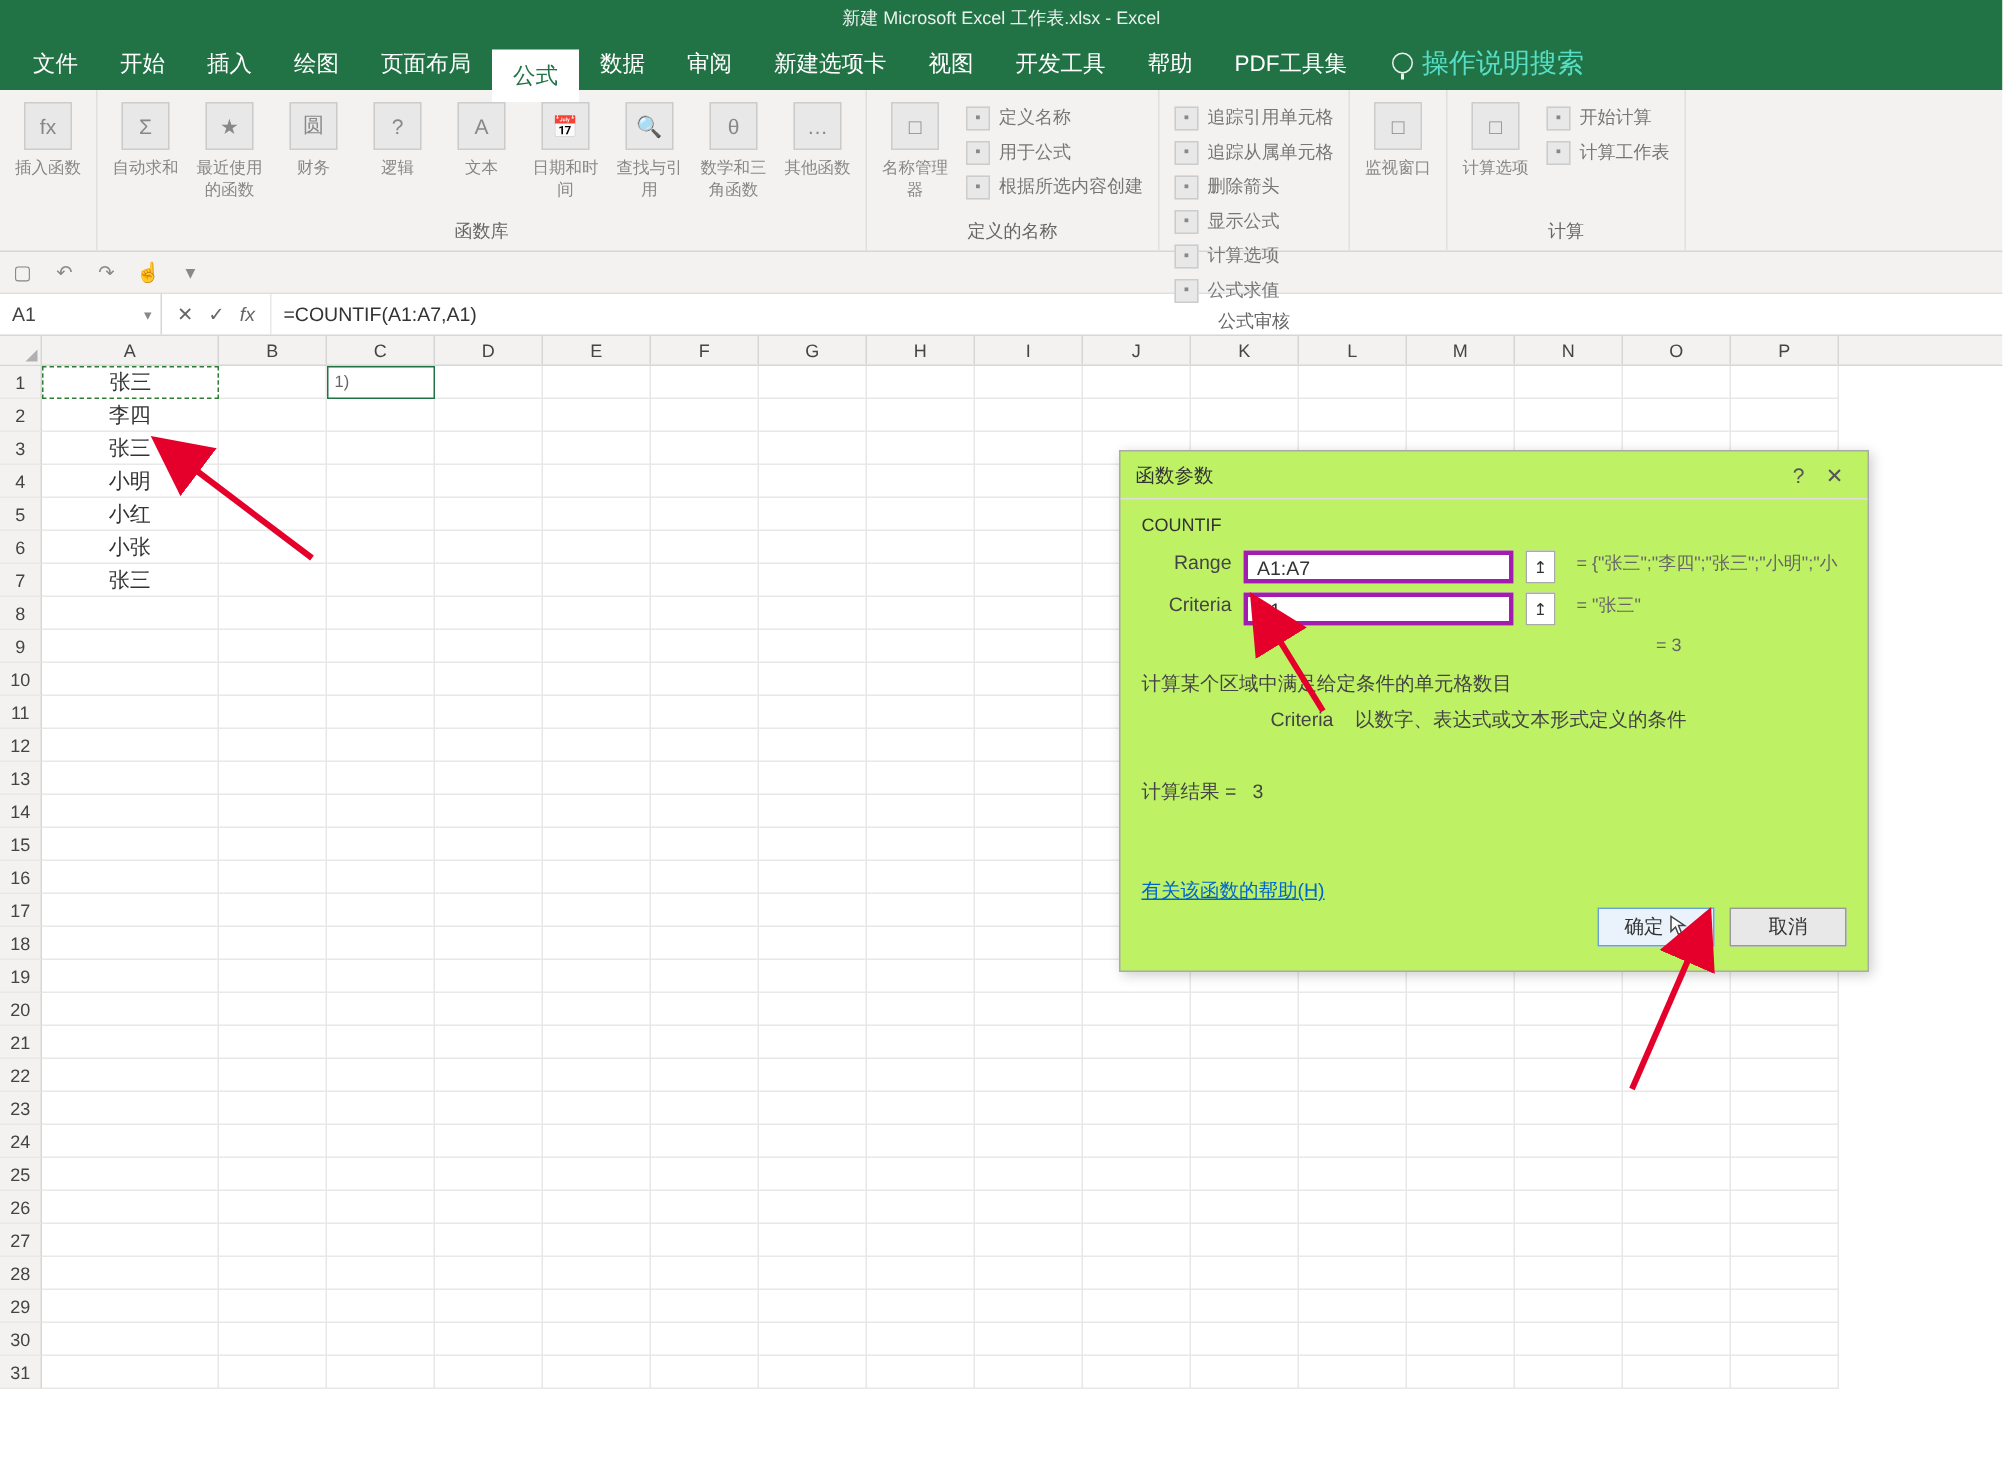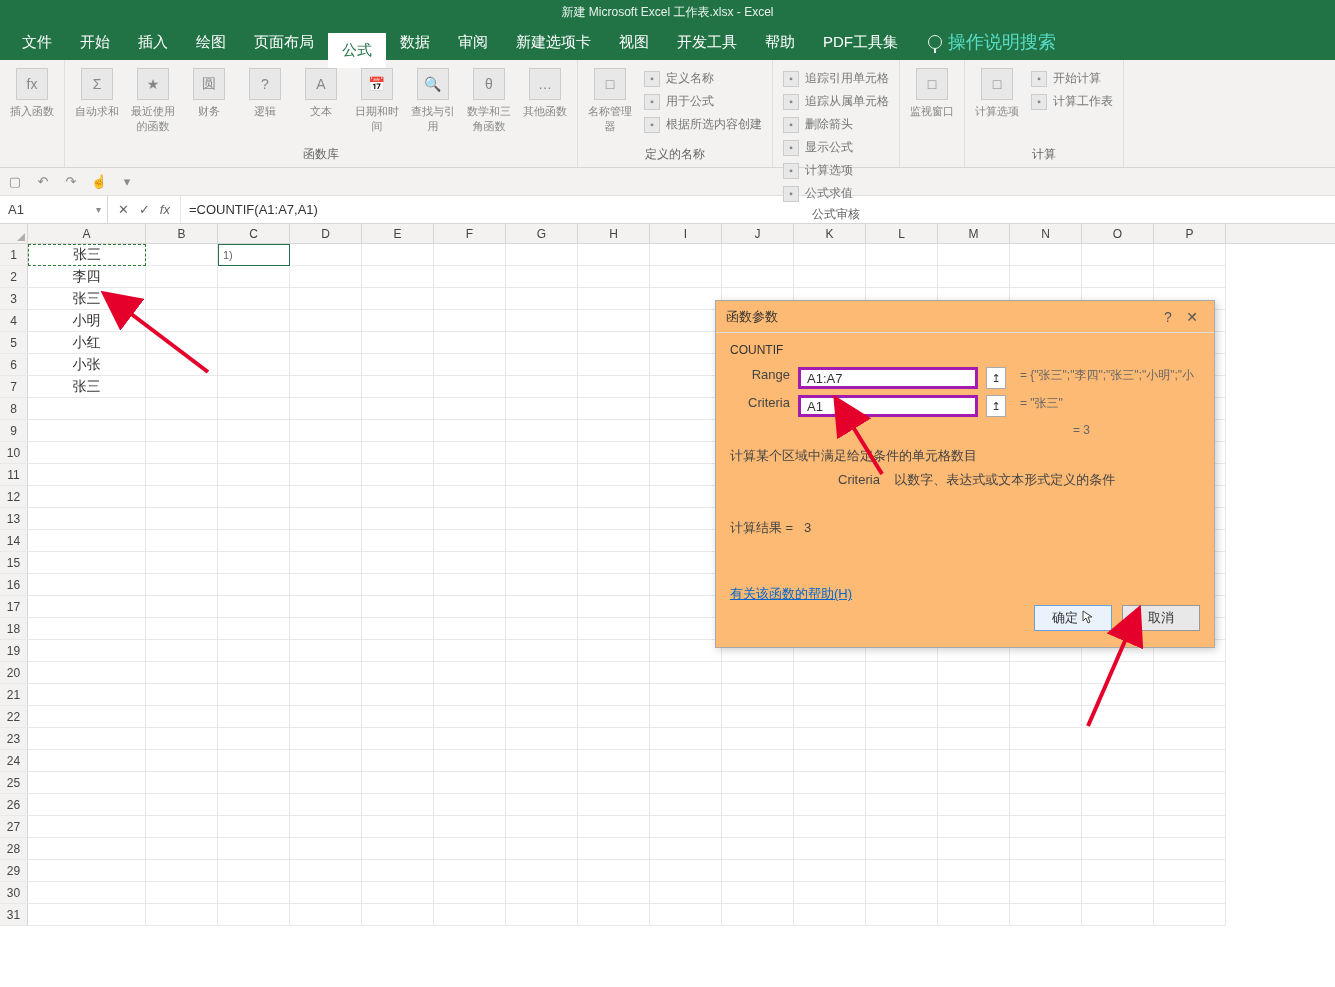--- a/index.html
+++ b/index.html
@@ -49,33 +49,33 @@
 .col-h.wide { width: 118px; }
 .rows { }
 .row { display: flex; height: 22px; }
 .row-h { width: 28px; background: #f3f2f1; border-right: 1px solid #d6d6d6; border-bottom: 1px solid #e8e8e8; font-size: 12px; color: #444; display: flex; align-items: center; justify-content: center; }
 .cell { width: 72px; border-right: 1px solid #e8e8e8; border-bottom: 1px solid #e8e8e8; font-size: 14px; color: #333; display: flex; align-items: center; justify-content: center; padding: 0 4px; }
 .cell.wide { width: 118px; }
 .cell.marching { border: 1px dashed #2e7d32; }
 .cell.edit { border: 1px solid #217346; font-size: 11px; color: #666; justify-content: flex-start; }
 
 
-.dialog { position: absolute; left: 715px; top: 300px; width: 500px; background: #fdba74; border: 1px solid #aaa; box-shadow: 2px 2px 8px rgba(0,0,0,0.2); font-size: 13px; color: #333; }
+.dialog { position: absolute; left: 746px; top: 300px; width: 500px; background: #bef264; border: 1px solid #aaa; box-shadow: 2px 2px 8px rgba(0,0,0,0.2); font-size: 13px; color: #333; }
 .dlg-title { height: 32px; display: flex; align-items: center; padding: 0 10px; border-bottom: 1px solid #ddd; }
 .dlg-title .spacer { flex: 1; }
 .dlg-title .help, .dlg-title .close { width: 24px; text-align: center; cursor: pointer; color: #555; font-size: 14px; }
 .dlg-body { padding: 10px 14px; }
 .dlg-fn { font-size: 12px; margin-bottom: 10px; color: #333; font-weight: 500; }
 .dlg-row { display: flex; margin: 6px 0; gap: 8px; }
 .dlg-row .lbl { width: 60px; text-align: right; color: #444; }
 .dlg-row .inp { width: 180px; height: 22px; border: 3px solid #a21caf; background: #fff; padding: 0 6px; font-size: 13px; display: flex; align-items: center; }
 .dlg-row .ref-btn { width: 20px; height: 22px; border: 1px solid #aaa; background: #fff; display: flex; align-items: center; justify-content: center; cursor: pointer; font-size: 11px; }
 .dlg-row .eq { color: #666; font-size: 12px; margin-left: 6px; }
 .dlg-desc { margin: 10px 0 6px 0; color: #444; }
-.dlg-sub { margin-left: 108px; margin-top: 6px; color: #444; }
+.dlg-sub { margin-left: 86px; margin-top: 6px; color: #444; }
 .dlg-result { margin-top: 30px; color: #444; }
 .dlg-footer { display: flex; align-items: center; margin-top: 20px; gap: 10px; padding-bottom: 6px; }
 .dlg-link { color: #0066cc; text-decoration: underline; cursor: pointer; }
 .dlg-footer .spacer { flex: 1; }
 .dlg-btn { width: 78px; height: 26px; border: 1px solid #999; background: #e8e8e8; display: flex; align-items: center; justify-content: center; cursor: pointer; font-size: 13px; margin-top: 48px; }
 .dlg-btn.primary { border: 1px solid #6aa0d8; background: #eaf2fb; }
 
 
 .arrow { position: absolute; pointer-events: none; }
 .arrow svg { overflow: visible; }

